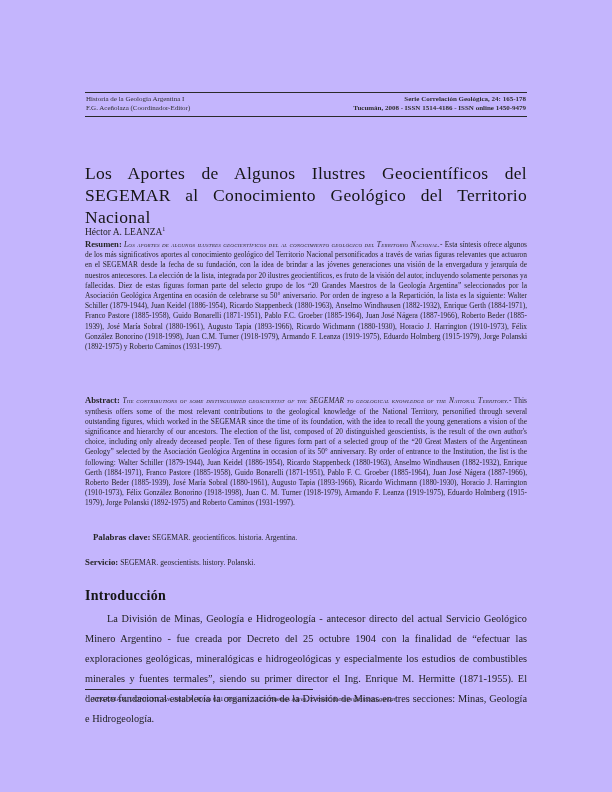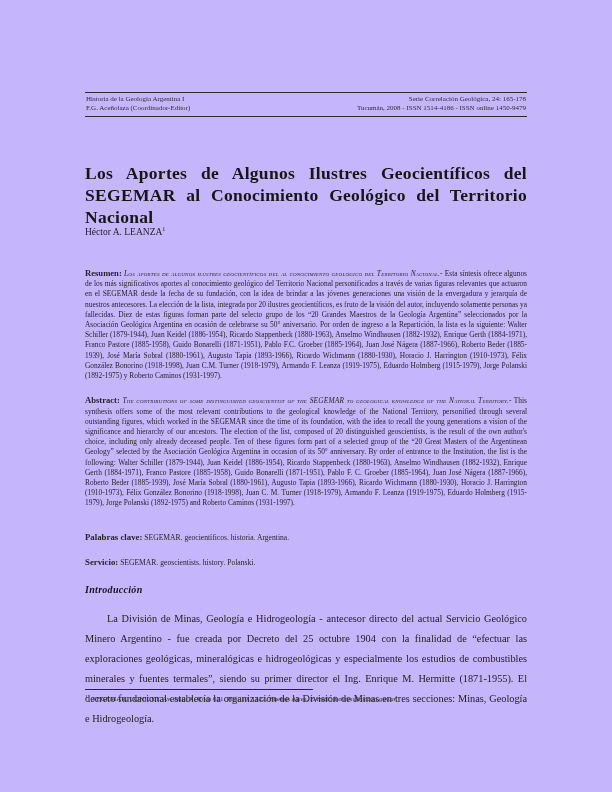--- a/index.html
+++ b/index.html
@@ -15,51 +15,51 @@
   .block{position:absolute;left:85px;width:442px;}
 
   
   .jheader{top:92px;}
   .hrule{border:0;border-top:1.2px solid #2a2a2a;margin:0;}
   .jheader-row{
     display:flex;justify-content:space-between;
     padding:2px 1px 3px 1px;
     font-size:7px;line-height:9px;color:#2e2e2e;
   }
-  .jheader-right{text-align:right;}
+  .jheader-right{text-align:right;font-weight:bold;}
 
   
   .title{
     top:150px;
-    font-size:17.5px;line-height:22px;font-weight:bold;
+    font-size:17.5px;line-height:22px;font-weight:normal;
     text-align:justify;letter-spacing:.3px;color:#161616;
   }
   .title::after{content:"";display:inline-block;width:100%;}
   .author{top:226px;font-size:9.5px;color:#222;}
   .author sup{font-size:6px;}
 
   
   .small-par{
     font-size:7.4px;line-height:10.2px;
     text-align:justify;color:#262626;
   }
-  .resumen{top:260px;margin-top:8px;}
+  .resumen{top:231px;margin-top:8px;}
   .abstract{top:388px;}
   .par-label{font-weight:bold;font-size:8.6px;}
   .par-lead{font-style:italic;font-variant:small-caps;letter-spacing:.2px;}
   .abstract .par-lead{}
 
   
   .kw{font-size:7.6px;color:#262626;}
-  .palabras{top:524px;}
+  .palabras{top:524px;margin-left:8px;}
   .keywords{top:549px;}
   .kw .par-label{font-size:8.8px;}
 
   
-  .intro-heading{top:576px;font-size:10px;font-weight:bold;letter-spacing:.3px;color:#161616;font-style:italic;}
+  .intro-heading{top:576px;font-size:14px;font-weight:bold;letter-spacing:.3px;color:#161616;}
   .intro-par{
     top:599px;
     font-size:10.3px;line-height:20px;
     text-align:justify;color:#222;
   }
   .intro-par .indent{display:inline-block;width:22px;}
 
   
   .foot-rule{top:681px;width:228px;border:0;border-top:1.6px solid #2a2a2a;position:absolute;left:85px;}
   .footnote{top:685px;font-size:7px;line-height:9px;color:#2e2e2e;}

